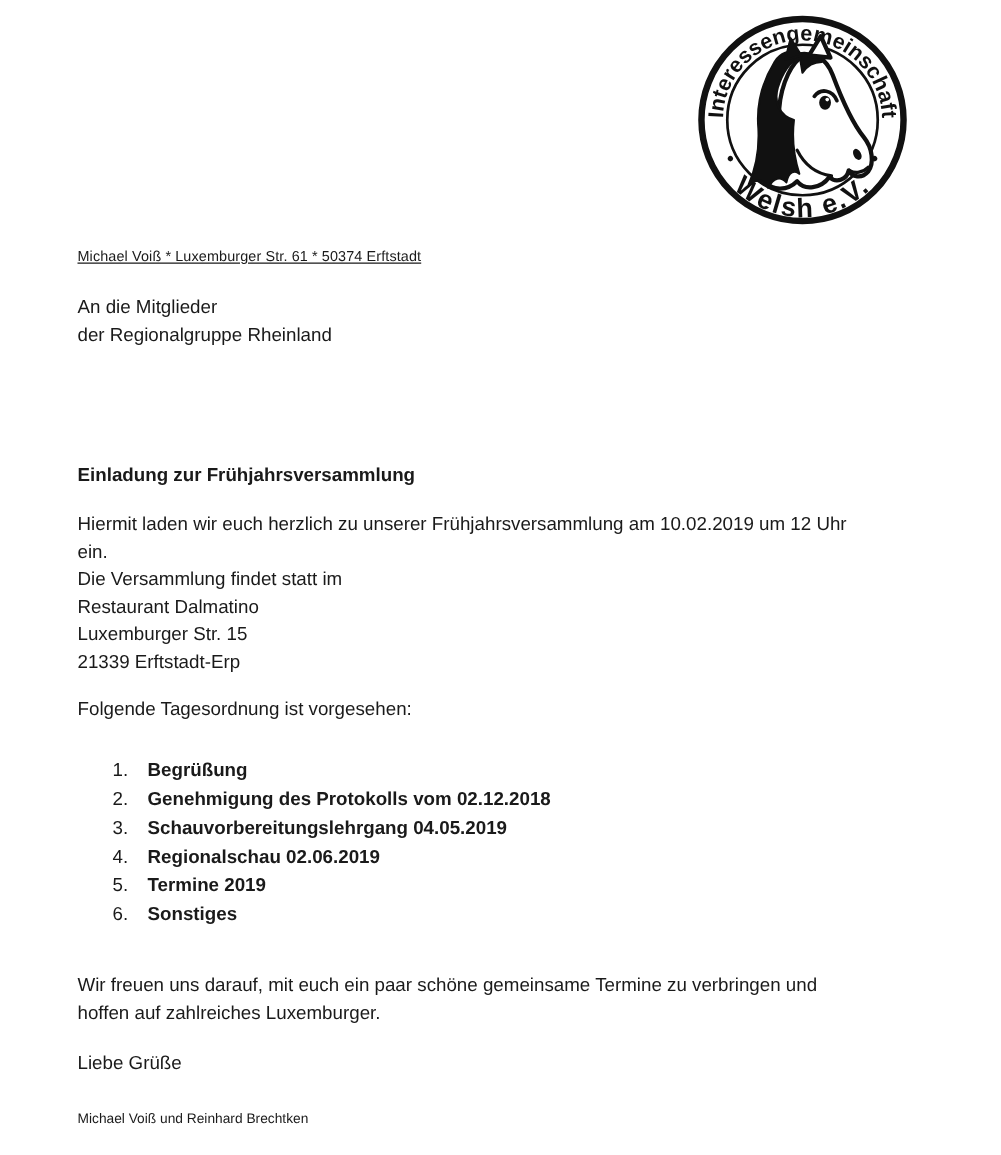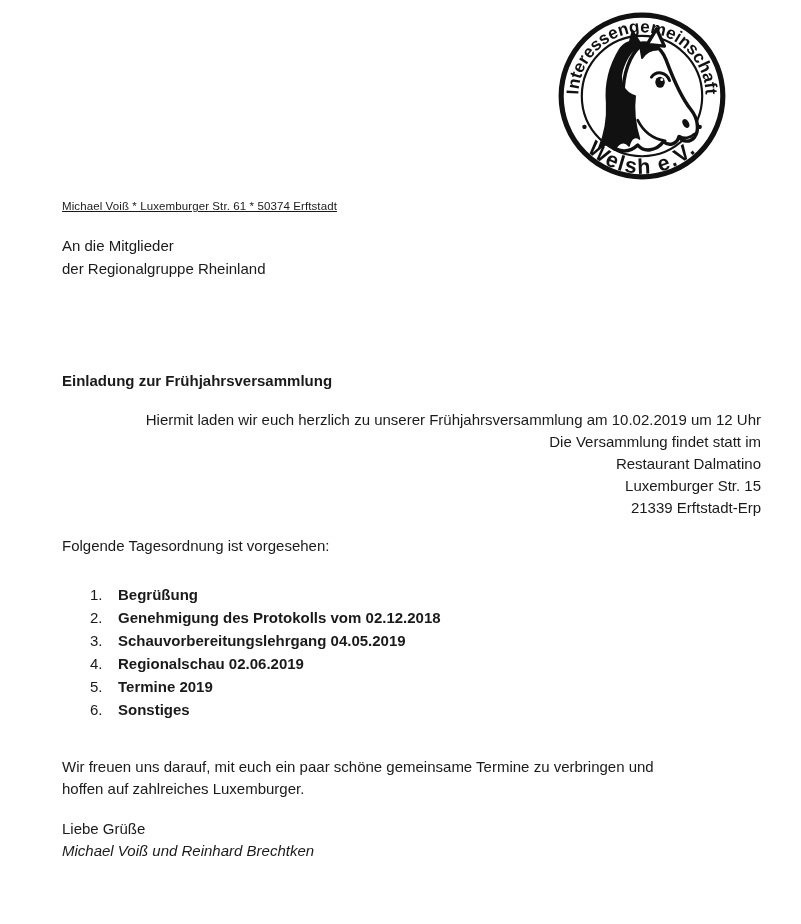--- a/index.html
+++ b/index.html
@@ -16,30 +16,30 @@
   .sender {
     margin-top:183px;
     font-size:11.5px;
     line-height:14px;
     text-decoration:underline;
     letter-spacing:0.1px;
   }
   .recipient { margin-top:21px; font-size:15px; line-height:23px; }
   .subject   { margin-top:90px; font-size:15px; line-height:22px; font-weight:bold; }
   .body-block{ margin-top:17px; font-size:15px; line-height:22px; }
-  .body-block div { white-space:nowrap;text-align:right; }
+  .body-block div { white-space:nowrap; }
   .agenda-intro { margin-top:16px; font-size:15px; line-height:22px; }
   .agenda { margin-top:26px; }
   .agenda-row { padding-left:28px; font-size:15px; line-height:23px; white-space:nowrap; }
   .agenda-row .num { display:inline-block; width:28px; font-weight:normal; }
   .agenda-row .label { font-weight:bold; }
   .closing { margin-top:35px; font-size:15px; line-height:22px; }
   .closing div { white-space:nowrap; }
   .farewell { margin-top:18px; font-size:15px; line-height:22px; }
-  .signature{ font-size:15px; line-height:22px;font-style:italic; }
+  .signature{ margin-top:22px; font-size:11px; line-height:22px; }
 
   .logo-wrap { position:absolute; left:556px; top:10px; width:172px; height:172px; }
   .logo-wrap svg { width:100%; height:100%; display:block; }
 </style>
 </head>
 <body>
 
 <div class="page">
 
   <div class="logo-wrap">
@@ -109,20 +109,21 @@
 
     <div class="recipient">
       <div>An die Mitglieder</div>
       <div>der Regionalgruppe Rheinland</div>
     </div>
 
     <div class="subject">Einladung zur Frühjahrsversammlung</div>
 
     <div class="body-block">
       <div>Hiermit laden wir euch herzlich zu unserer Frühjahrsversammlung am 10.02.2019 um 12 Uhr</div>
+      <div>ein.</div>
       <div>Die Versammlung findet statt im</div>
       <div>Restaurant Dalmatino</div>
       <div>Luxemburger Str. 15</div>
       <div>21339 Erftstadt-Erp</div>
     </div>
 
     <div class="agenda-intro">Folgende Tagesordnung ist vorgesehen:</div>
 
     <div class="agenda">
       <div class="agenda-row">

